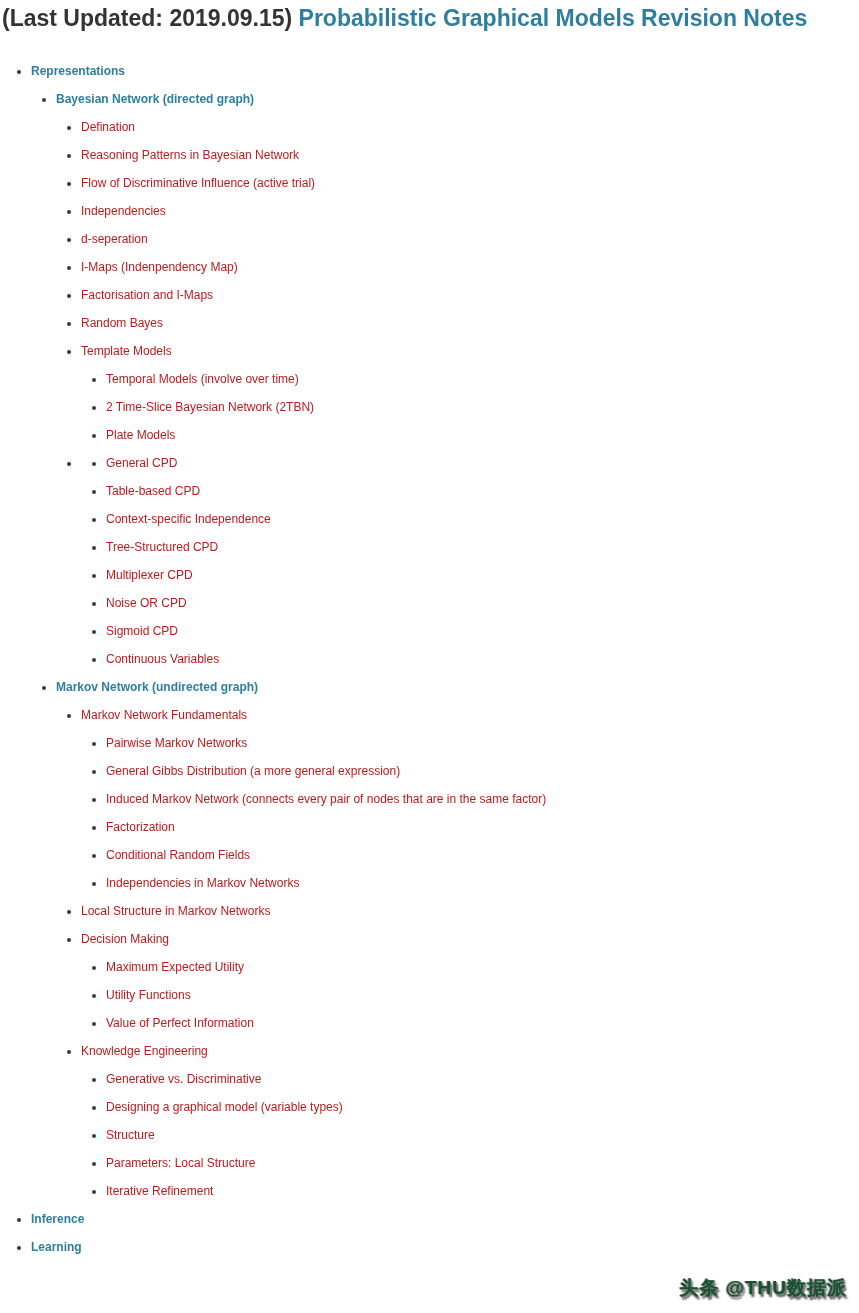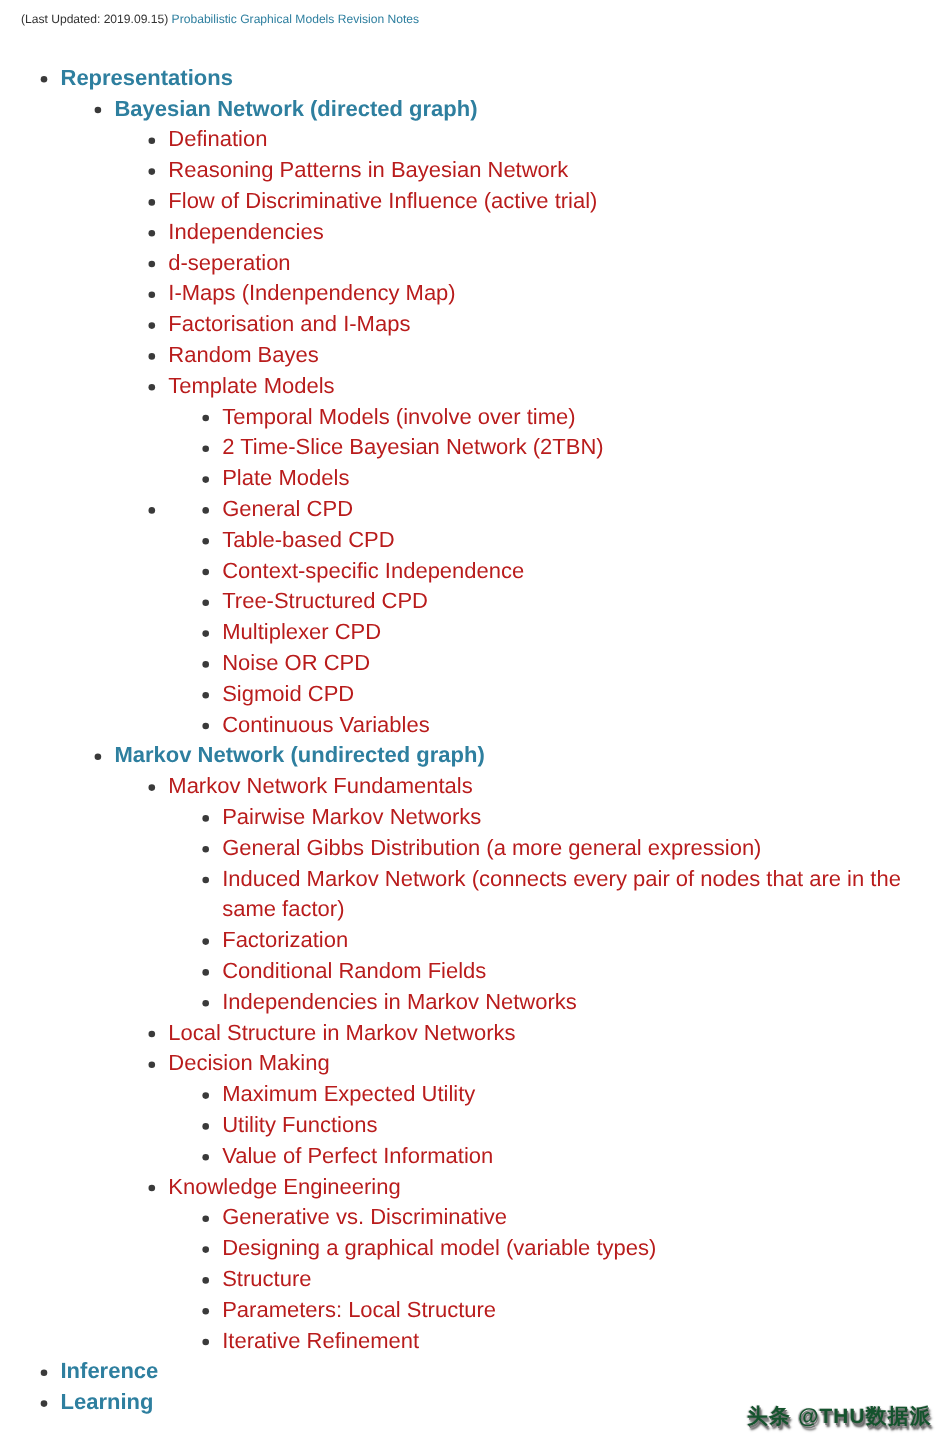--- a/index.html
+++ b/index.html
@@ -9,23 +9,23 @@
     color: #333333;
   }
   .page {
     position: relative;
     width: 859px;
     height: 1313px;
     background: #ffffff;
     overflow: hidden;
   }
   .header {
-    padding: 6px 0 0 19px;
-    font-size: 11px;
-    font-weight: normal;
+    padding: 6px 0 0 2px;
+    font-size: 23px;
+    font-weight: bold;
     line-height: 24px;
     color: #333333;
     white-space: nowrap;
   }
   .header .title-link {
     color: #2e7f9f;
     text-decoration: none;
     cursor: pointer;
   }
   
@@ -34,24 +34,23 @@
   }
   ul.toc {
     margin: 0;
     padding-left: 31px;
     list-style-type: disc;
   }
   ul.toc ul.toc {
     padding-left: 25px;
   }
   ul.toc li {
-    font-size: 20px;
+    font-size: 12px;
     line-height: 28px;
     color: #3a3a3a;
-    margin-left: 24px;
   }
   a.toc-link {
     color: #b91c1c;
     text-decoration: none;
     cursor: pointer;
   }
   a.toc-link.bold {
     font-weight: bold;
     color: #2e7f9f;
   }

